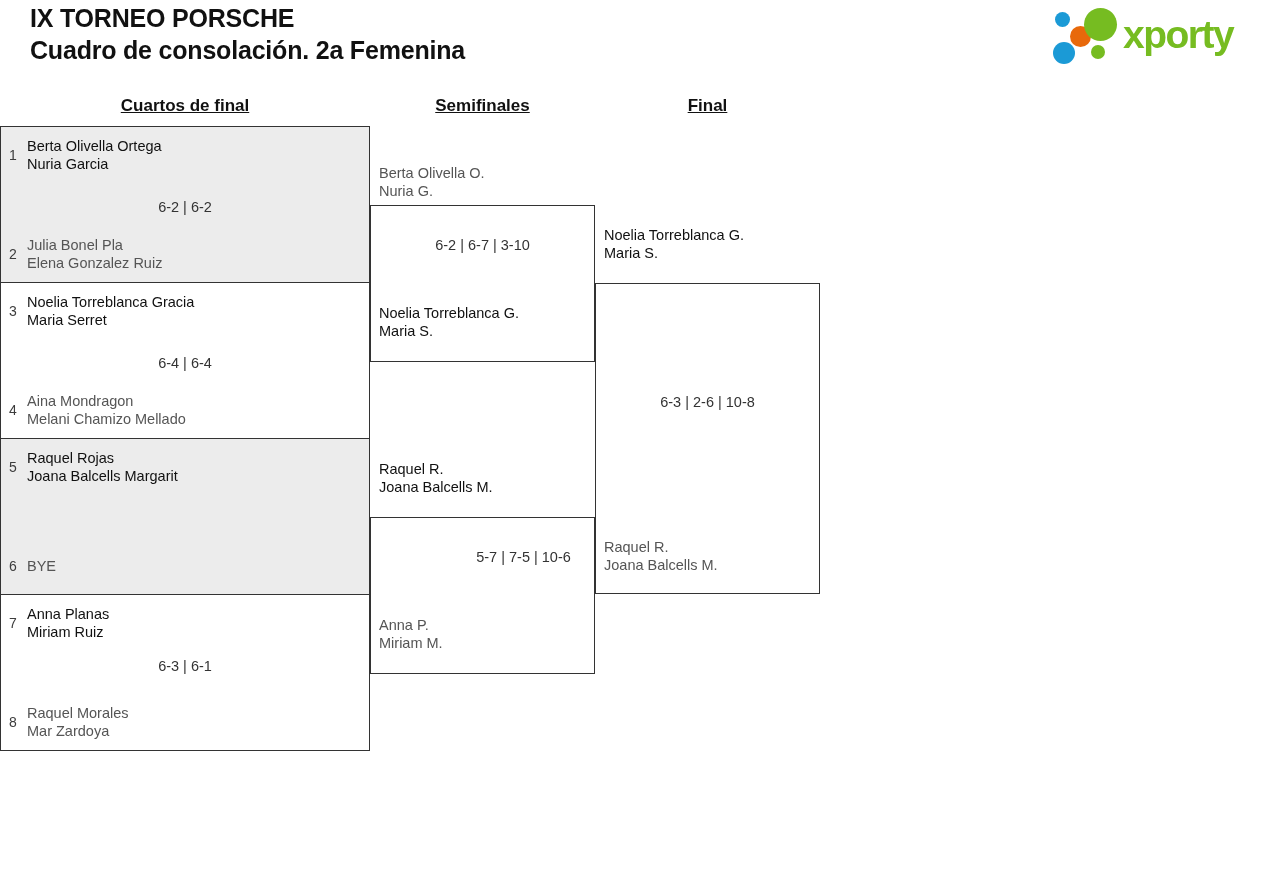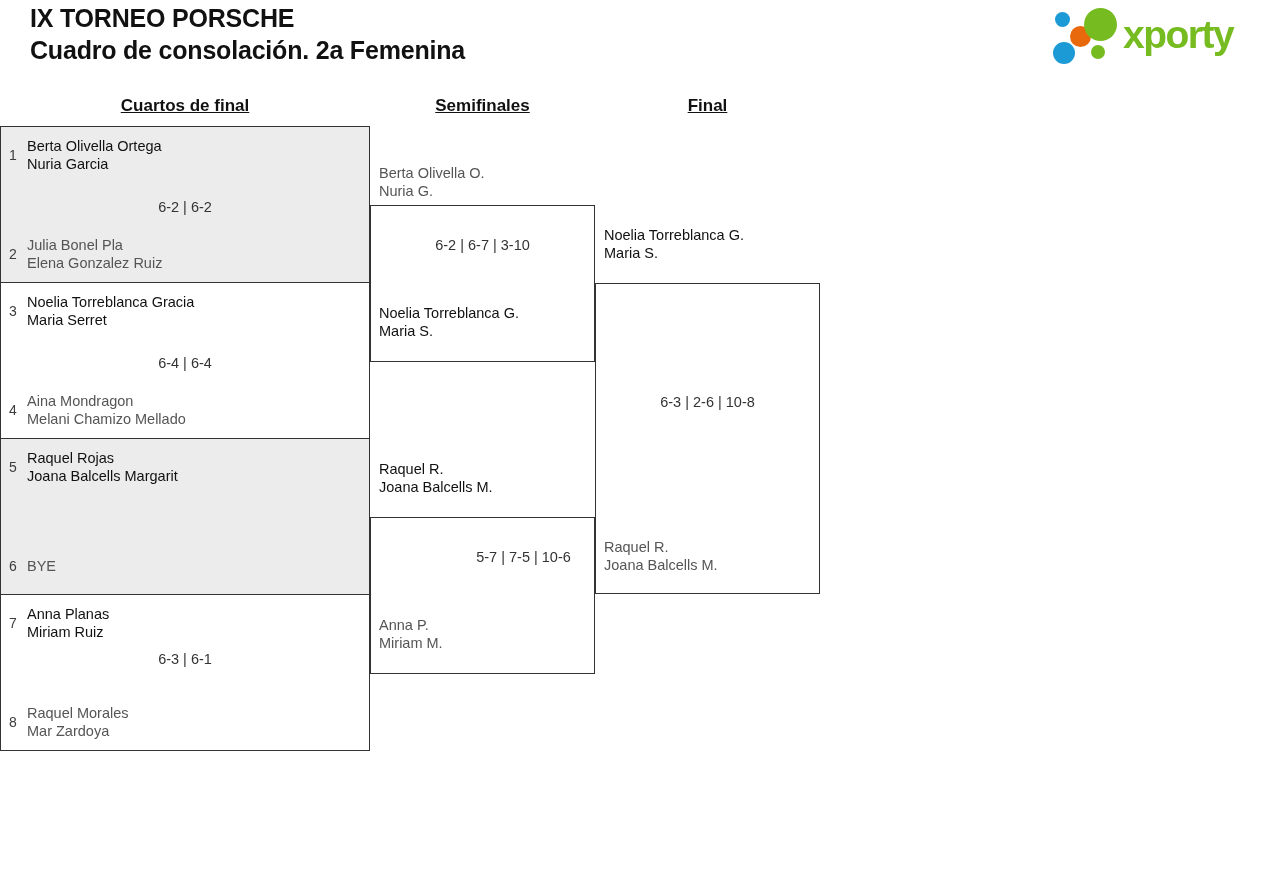--- a/index.html
+++ b/index.html
@@ -146,21 +146,21 @@
   </div>
 
   <div class="match plain" style="left:0px;top:594px;width:370px;height:157px;">
     <div class="side top winner">
       <span class="seed">7</span>
       <span class="names">
         <span class="nm">Anna Planas</span>
         <span class="nm">Miriam Ruiz</span>
       </span>
     </div>
-    <div class="score" style="top:56px;">6-3 | 6-1</div>
+    <div class="score" style="top:63px;">6-3 | 6-1</div>
     <div class="side bottom loser">
       <span class="seed">8</span>
       <span class="names">
         <span class="nm">Raquel Morales</span>
         <span class="nm">Mar Zardoya</span>
       </span>
     </div>
   </div>
 
   <div class="match plain" style="left:370px;top:205px;width:225px;height:157px;">

